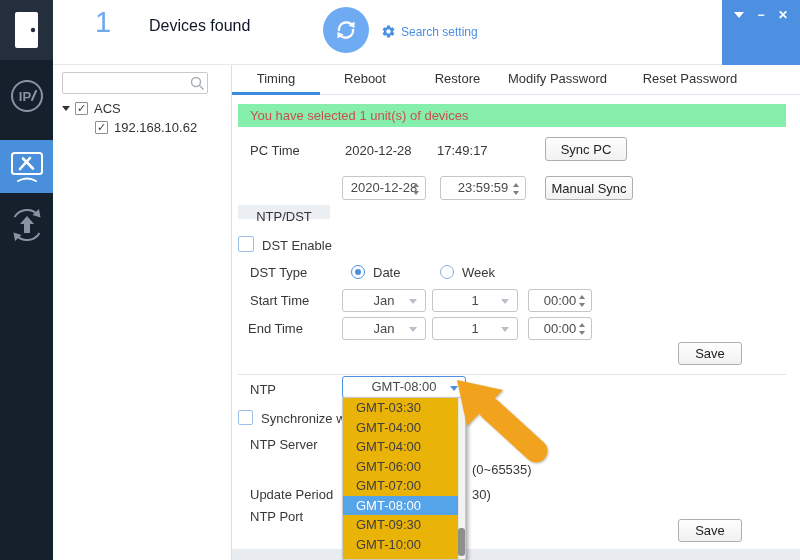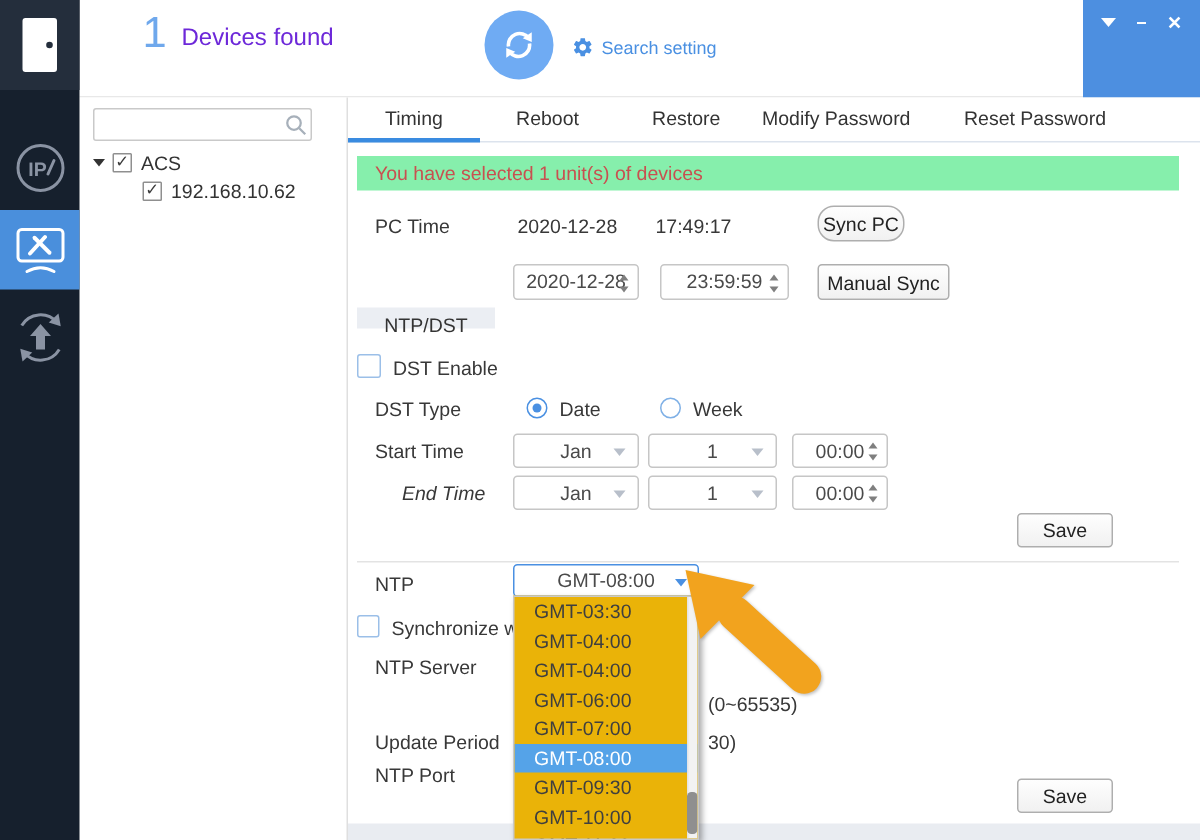--- a/index.html
+++ b/index.html
@@ -5,28 +5,28 @@
   * { margin:0; padding:0; box-sizing:border-box; }
   html,body { width:800px; height:560px; }
   body { font-family:"Liberation Sans", sans-serif; background:#fff; }
   .app { position:relative; width:800px; height:560px; overflow:hidden; background:#fff; }
 
   
   .sidebar { position:absolute; left:0; top:0; width:53px; height:560px; background:#16202d; z-index:10; }
   .logo-box { position:absolute; left:0; top:0; width:53px; height:60px; background:#242e3c; }
   .logo-box svg { position:absolute; left:12px; top:10px; }
   .nav-item { position:absolute; left:0; width:53px; display:flex; align-items:center; justify-content:center; cursor:pointer; }
-  .nav-ip { top:88px; height:48px; }
+  .nav-ip { top:72px; height:48px; }
   .nav-tools { top:140px; height:53px; background:#4a8fdc; }
   .nav-upload { top:200px; height:50px; }
 
   
   .header { position:absolute; left:53px; top:0; width:747px; height:65px; background:#fff; border-bottom:1px solid #e8e8e8; }
   .dev-count { position:absolute; left:42px; top:6px; font-size:29px; color:#6fa8ec; }
-  .dev-label { position:absolute; left:68px; top:17px; font-size:16px; color:#6d28d9; }
+  .dev-label { position:absolute; left:96px; top:17px; font-size:16px; color:#0f172a; }
   .refresh-btn { position:absolute; left:270px; top:7px; width:46px; height:46px; border-radius:50%; background:#6fabf3; display:flex; align-items:center; justify-content:center; cursor:pointer; }
   .search-setting { position:absolute; left:328px; top:24px; display:flex; align-items:center; gap:5px; cursor:pointer; }
   .search-setting span { font-size:12px; color:#4a90e2; }
   .titlebar { position:absolute; right:0; top:0; width:78px; height:65px; background:#4d8fe0; }
   .titlebar .controls { display:flex; justify-content:space-between; padding:9px 12px 0 12px; align-items:center; }
   .tb-tri { width:0; height:0; border-left:5px solid transparent; border-right:5px solid transparent; border-top:6px solid #fff; cursor:pointer; }
   .tb-txt { color:#fff; font-size:12px; font-weight:bold; line-height:12px; cursor:pointer; }
 
   
   .tree-panel { position:absolute; left:53px; top:65px; width:179px; height:495px; background:#fff; border-right:1px solid #dfdfdf; }
@@ -162,21 +162,21 @@
       <div class="tab" style="width:95px;">Restore</div>
       <div class="tab" style="width:105px;">Modify Password</div>
       <div class="tab" style="width:100px;margin-left:30px;">Reset Password</div>
     </div>
 
     <div class="alert-bar">You have selected 1 unit(s) of devices</div>
 
     <div class="label" style="left:18px; top:78px;">PC Time</div>
     <div class="label" style="left:113px; top:78px;">2020-12-28</div>
     <div class="label" style="left:205px; top:78px;">17:49:17</div>
-    <button class="btn" style="left:313px; top:72px; width:58px; height:24px;border-radius:11px;">Sync PC</button>
+    <button class="btn" style="left:313px; top:72px; width:82px; height:24px;">Sync PC</button>
 
     <div class="spin" style="left:110px; top:111px; width:84px; height:24px; line-height:22px;">
       <span>2020-12-28</span><i class="spin-up" style="top:6px;"></i><i class="spin-dn" style="top:14px;"></i>
     </div>
     <div class="spin" style="left:208px; top:111px; width:86px; height:24px; line-height:22px;">
       <span>23:59:59</span><i class="spin-up" style="top:6px;"></i><i class="spin-dn" style="top:14px;"></i>
     </div>
     <button class="btn" style="left:313px; top:111px; width:88px; height:24px;">Manual Sync</button>
 
     <div class="ntpdst-tab">NTP/DST</div>
@@ -194,21 +194,21 @@
     <div class="sel" style="left:110px; top:224px; width:84px; height:23px; line-height:21px;">
       <span>Jan</span><i class="sel-arr"></i>
     </div>
     <div class="sel" style="left:200px; top:224px; width:86px; height:23px; line-height:21px;">
       <span>1</span><i class="sel-arr"></i>
     </div>
     <div class="spin" style="left:296px; top:224px; width:64px; height:23px; line-height:21px;">
       <span>00:00</span><i class="spin-up"></i><i class="spin-dn"></i>
     </div>
 
-    <div class="label" style="left:36px; top:256px;font-style:italic;">End Time</div>
+    <div class="label" style="left:16px; top:256px;">End Time</div>
     <div class="sel" style="left:110px; top:252px; width:84px; height:23px; line-height:21px;">
       <span>Jan</span><i class="sel-arr"></i>
     </div>
     <div class="sel" style="left:200px; top:252px; width:86px; height:23px; line-height:21px;">
       <span>1</span><i class="sel-arr"></i>
     </div>
     <div class="spin" style="left:296px; top:252px; width:64px; height:23px; line-height:21px;">
       <span>00:00</span><i class="spin-up"></i><i class="spin-dn"></i>
     </div>
 

